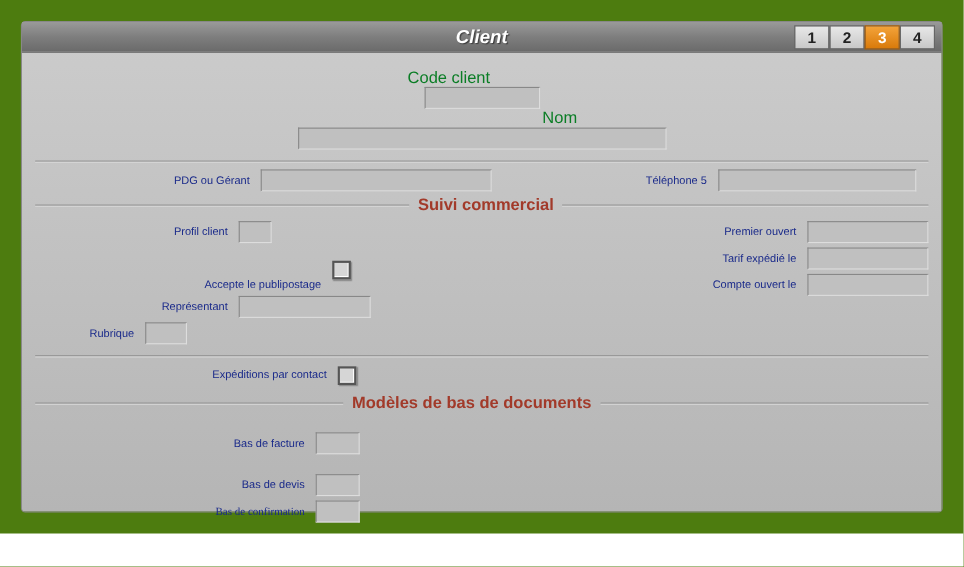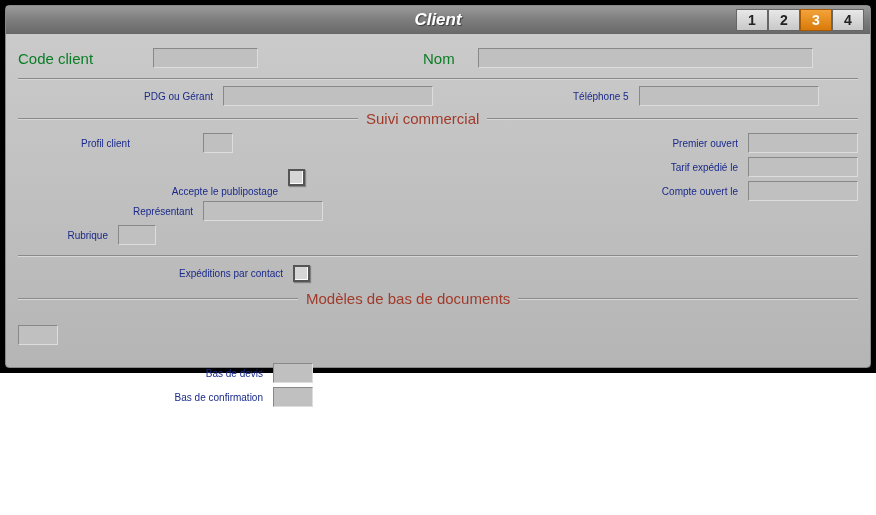--- a/index.html
+++ b/index.html
@@ -6,23 +6,23 @@
   body {
     font-family: Verdana, Geneva, sans-serif;
     font-size: 14px;
     background: #fff;
     width: 876px;
     height: 515px;
     overflow: hidden;
   }
   .window {
     width: 876px;
-    height: 373px;
-    background: #000000;
-    padding: 5px;
+    height: 485px;
+    background: #4d7c0f;
+    padding: 19px;
   }
   .panel {
     width: 100%;
     height: 100%;
     background: linear-gradient(to bottom, #cccccc 0%, #b5b5b5 100%);
     border: 1px solid #888;
     border-radius: 4px;
     position: relative;
   }
   .titlebar {
@@ -107,20 +107,21 @@
   .section-line {
     flex: 1;
     height: 2px;
     border-top: 1px solid #8a8a8a;
     border-bottom: 1px solid #d8d8d8;
   }
   .section-text {
     padding: 0 8px;
     color: #a23a2a;
     font-size: 15px;
+    font-weight: bold;
   }
   .checkbox {
     width: 17px;
     height: 17px;
     background: #d6d6d6;
     border: 2px solid #555;
     box-shadow: inset -1px -1px 0 #fff, 1px 1px 1px rgba(0,0,0,0.3);
     cursor: pointer;
     display: inline-block;
   }
@@ -135,21 +136,21 @@
       <div class="tab-group">
         <div class="tab-btn">1</div>
         <div class="tab-btn">2</div>
         <div class="tab-btn active">3</div>
         <div class="tab-btn">4</div>
       </div>
     </div>
 
     <div class="content">
 
-      <div class="row" style="margin-top:6px;margin-bottom:10px;">
+      <div class="row" style="margin-top:6px;margin-bottom:10px;flex-direction:column;">
         <span class="green-label" style="width:135px;">Code client</span>
         <input class="text" style="width: 105px;" value="">
         <span class="green-label" style="margin-left:165px;width:55px;">Nom</span>
         <input class="text" style="width: 335px;" value="">
       </div>
 
       <div class="hr"></div>
 
       <div class="row" style="margin-top:6px;">
         <span class="blue-label" style="width:205px;text-align:right;padding-right:10px;">PDG ou Gérant</span>
@@ -160,21 +161,21 @@
 
       <div class="section-title-row">
         <div class="section-line" style="flex:0 0 340px;"></div>
         <span class="section-text">Suivi commercial</span>
         <div class="section-line"></div>
       </div>
 
       <div style="display:flex;">
         <div style="flex:0 0 400px;">
           <div class="row">
-            <span class="blue-label" style="width:185px;text-align:center;padding-right:10px;">Profil client</span>
+            <span class="blue-label" style="width:185px;text-align:right;padding-right:10px;">Profil client</span>
             <input class="text" style="width: 30px;" value="">
           </div>
           <div class="row">
             <span class="blue-label" style="width:270px;text-align:right;padding-right:10px;margin-top:29px;">Accepte le publipostage</span>
             <span class="checkbox"></span>
           </div>
           <div class="row">
             <span class="blue-label" style="width:185px;text-align:right;padding-right:10px;">Représentant</span>
             <input class="text" style="width: 120px;" value="">
           </div>
@@ -206,26 +207,27 @@
         <span class="checkbox"></span>
       </div>
 
       <div class="section-title-row">
         <div class="section-line" style="flex:0 0 280px;"></div>
         <span class="section-text">Modèles de bas de documents</span>
         <div class="section-line"></div>
       </div>
 
       <div class="row" style="margin-top:18px;">
+        <span class="blue-label" style="width:255px;text-align:right;padding-right:10px;">Bas de facture</span>
         <input class="text" style="width: 40px;" value="">
       </div>
       <div class="row" style="margin-top:18px;">
         <span class="blue-label" style="width:255px;text-align:right;padding-right:10px;">Bas de devis</span>
         <input class="text" style="width: 40px;" value="">
       </div>
-      <div class="row" style="">
+      <div class="row" style="font-family:Liberation Serif, serif;">
         <span class="blue-label" style="width:255px;text-align:right;padding-right:10px;">Bas de confirmation</span>
         <input class="text" style="width: 40px;" value="">
       </div>
 
     </div>
   </div>
 </div>
 
 </body></html>

